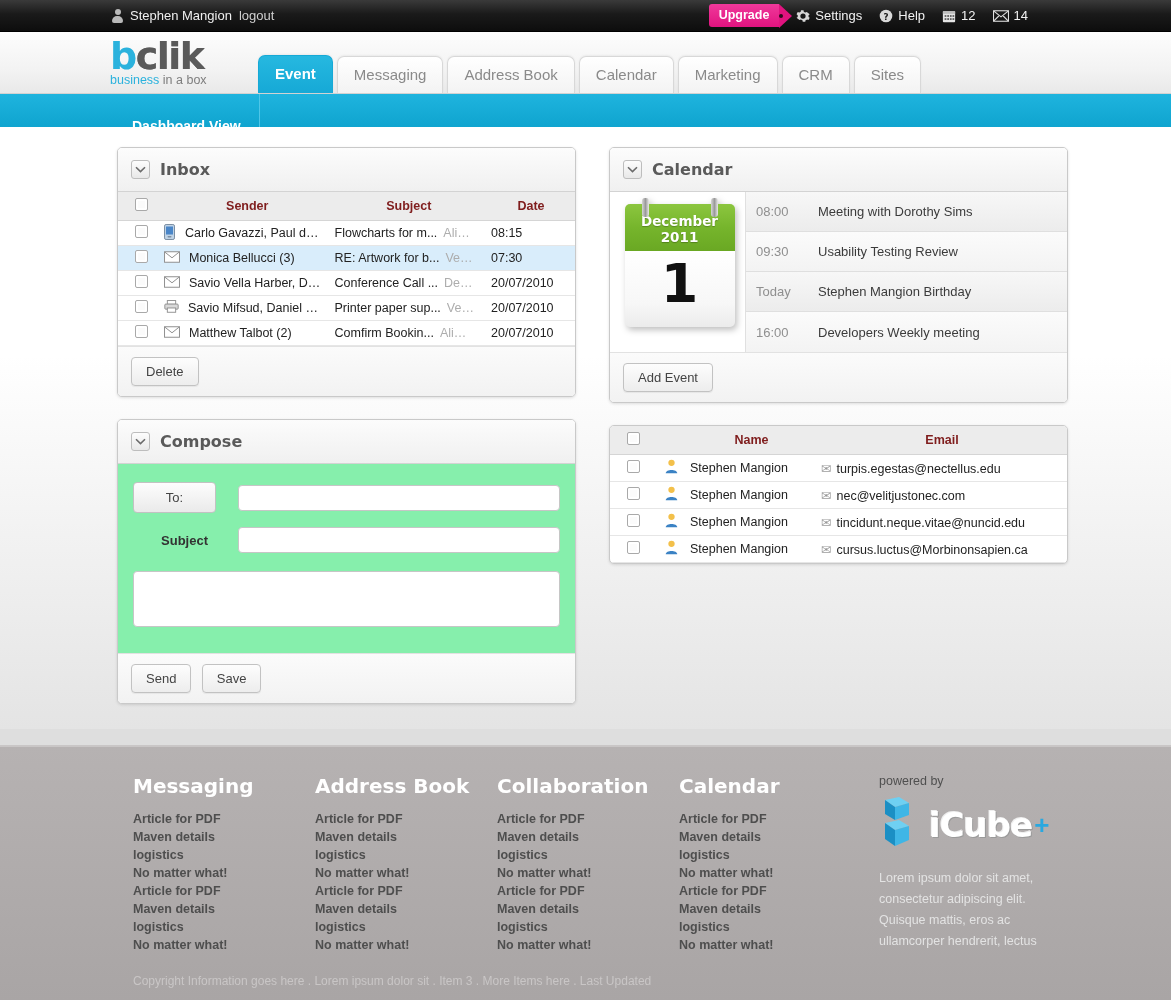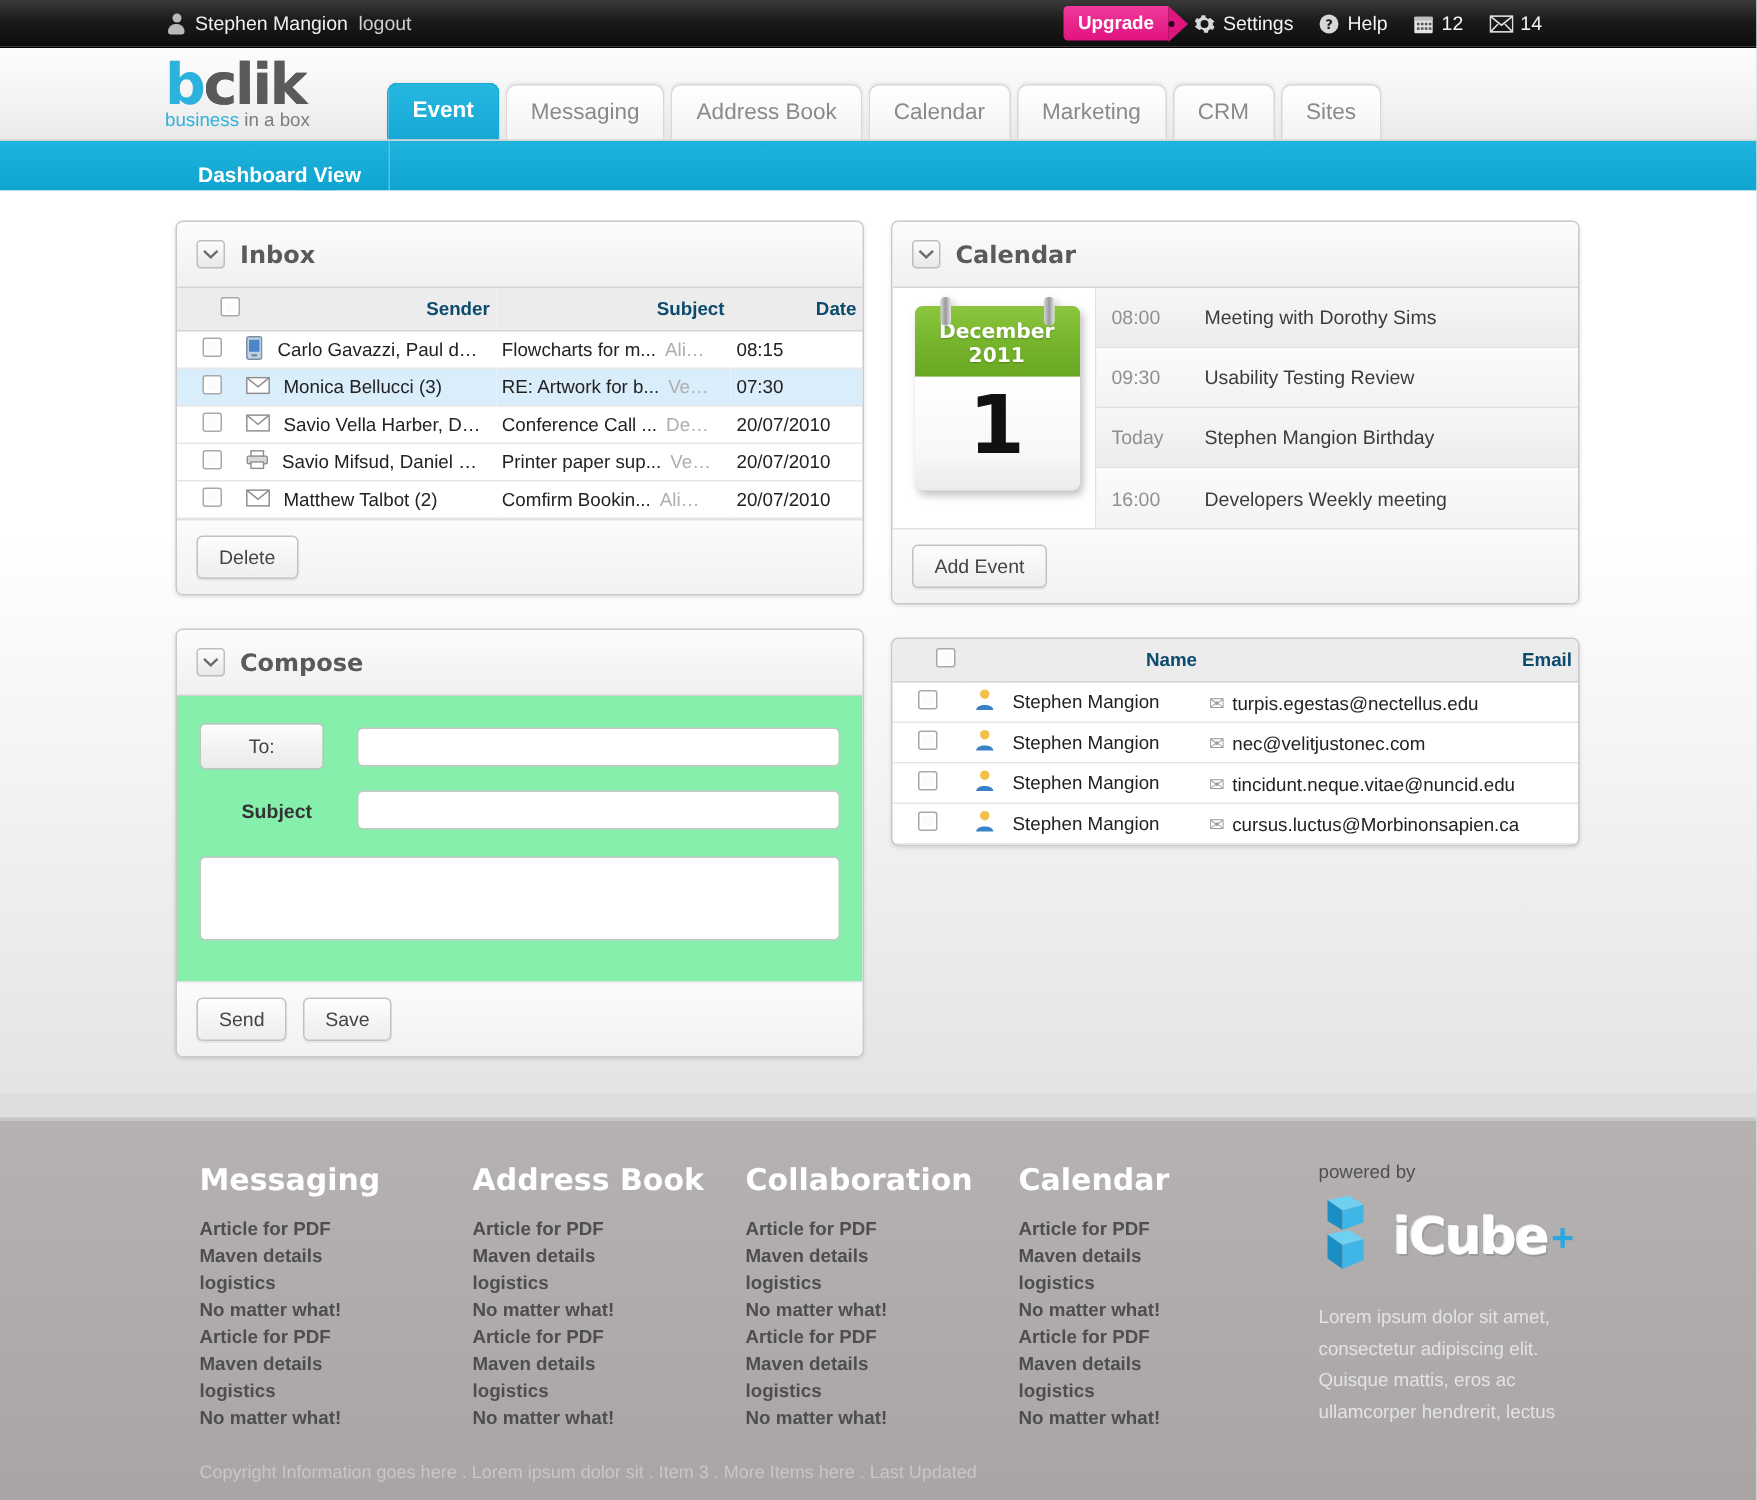--- a/index.html
+++ b/index.html
@@ -75,36 +75,36 @@
   }
 
   
   .subnav {
     height: 33px; width:100%;
     background: linear-gradient(to bottom,#1fb4de 0%, #0fa4cf 100%);
     position: relative;
   }
   .subnav-item {
     position:absolute; left: 114px; top:0; height:33px; line-height:33px;
-    padding: 6px 18px; color:#ffffff; font-size:14px; font-weight:bold;
+    padding: 16px 18px; color:#ffffff; font-size:14px; font-weight:bold;
     border-right:1px solid #4fc6e8; cursor:pointer;
   }
   .subnav-arrow {
     position:absolute; left: 199px; top:33px; width:0;height:0;
     border-left: 13px solid transparent; border-right: 13px solid transparent;
     border-top: 13px solid #0fa4cf;
   }
 
   
   .main {
     position:relative; height: 602px;
     background: linear-gradient(to bottom, #ffffff 0%, #ffffff 38%, #e4e4e4 100%);
     padding-top: 20px;
   }
-  .cols { display:flex; gap: 18px; padding-left: 117px; }
+  .cols { display:flex; gap: 33px; padding-left: 117px; }
   .col-left { width: 459px; }
   .col-right { width: 459px; }
 
   .panel {
     background:#fff; border:1px solid #c9c9c9; border-radius:5px;
     box-shadow: 0 1px 3px rgba(0,0,0,.12);
     margin-bottom: 22px; overflow:hidden;
   }
   .panel-head {
     height: 44px; display:flex; align-items:center; gap:10px;
@@ -115,21 +115,21 @@
   .chev-btn {
     width: 19px; height:19px; border:1px solid #bdbdbd; border-radius:3px;
     background: linear-gradient(to bottom,#fdfdfd,#e8e8e8);
     display:flex; align-items:center; justify-content:center; cursor:pointer;
   }
   .chev-btn svg { display:block; }
   .panel-title { font-size: 16px; font-weight:bold; color:#5a5a5a; font-family:"DejaVu Sans", sans-serif; }
 
   table.grid { width:100%; border-collapse: collapse; font-size: 12.5px; }
   table.grid th {
-    background: #ececec; color:#0c4a6e; font-weight:bold; text-align:right;
+    background: #ececec; color:#7f1d1d; font-weight:bold; text-align:center;
     padding: 6px 4px; border-bottom:1px solid #d5d5d5; font-size:12.5px;
   }
   table.grid td { padding: 4px 4px; border-bottom:1px solid #e6e6e6; color:#222; }
   table.grid tr.sel td { background: #d9edfb; }
   .cb {
     width:13px;height:13px;border:1px solid #a9a9a9;background:#fbfbfb;
     display:inline-block; border-radius:2px; cursor:pointer;
     box-shadow: inset 0 0 0 2px #fff;
   }
   .c-cb { width: 46px; text-align:center; }

